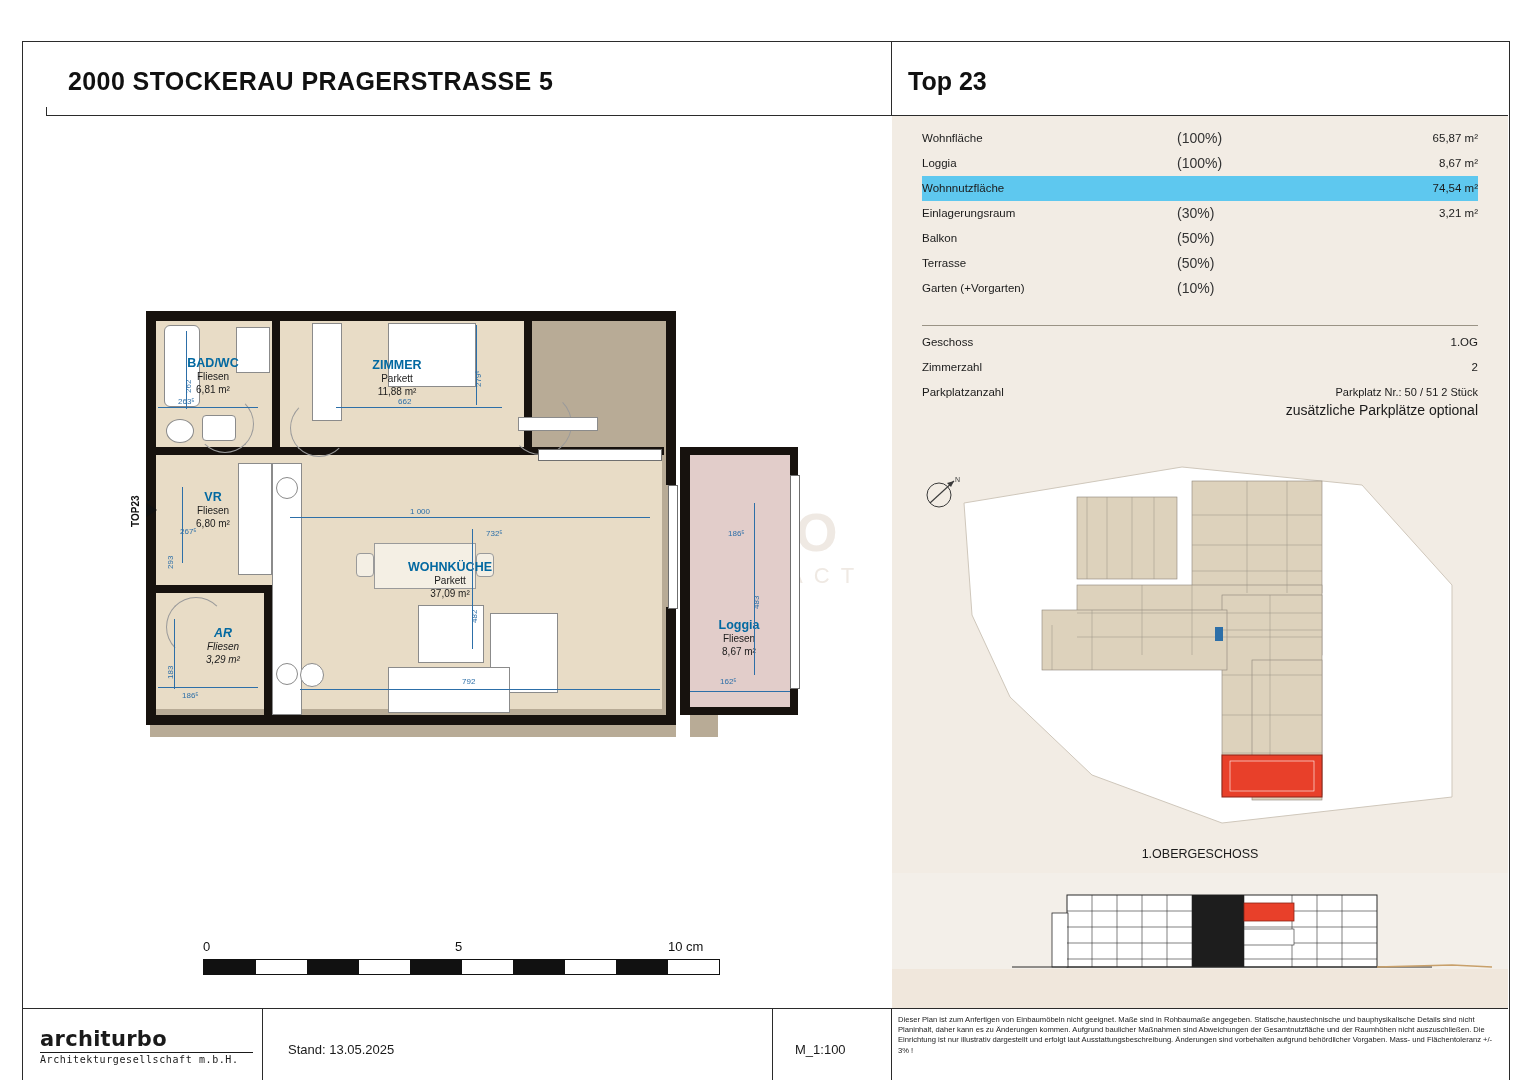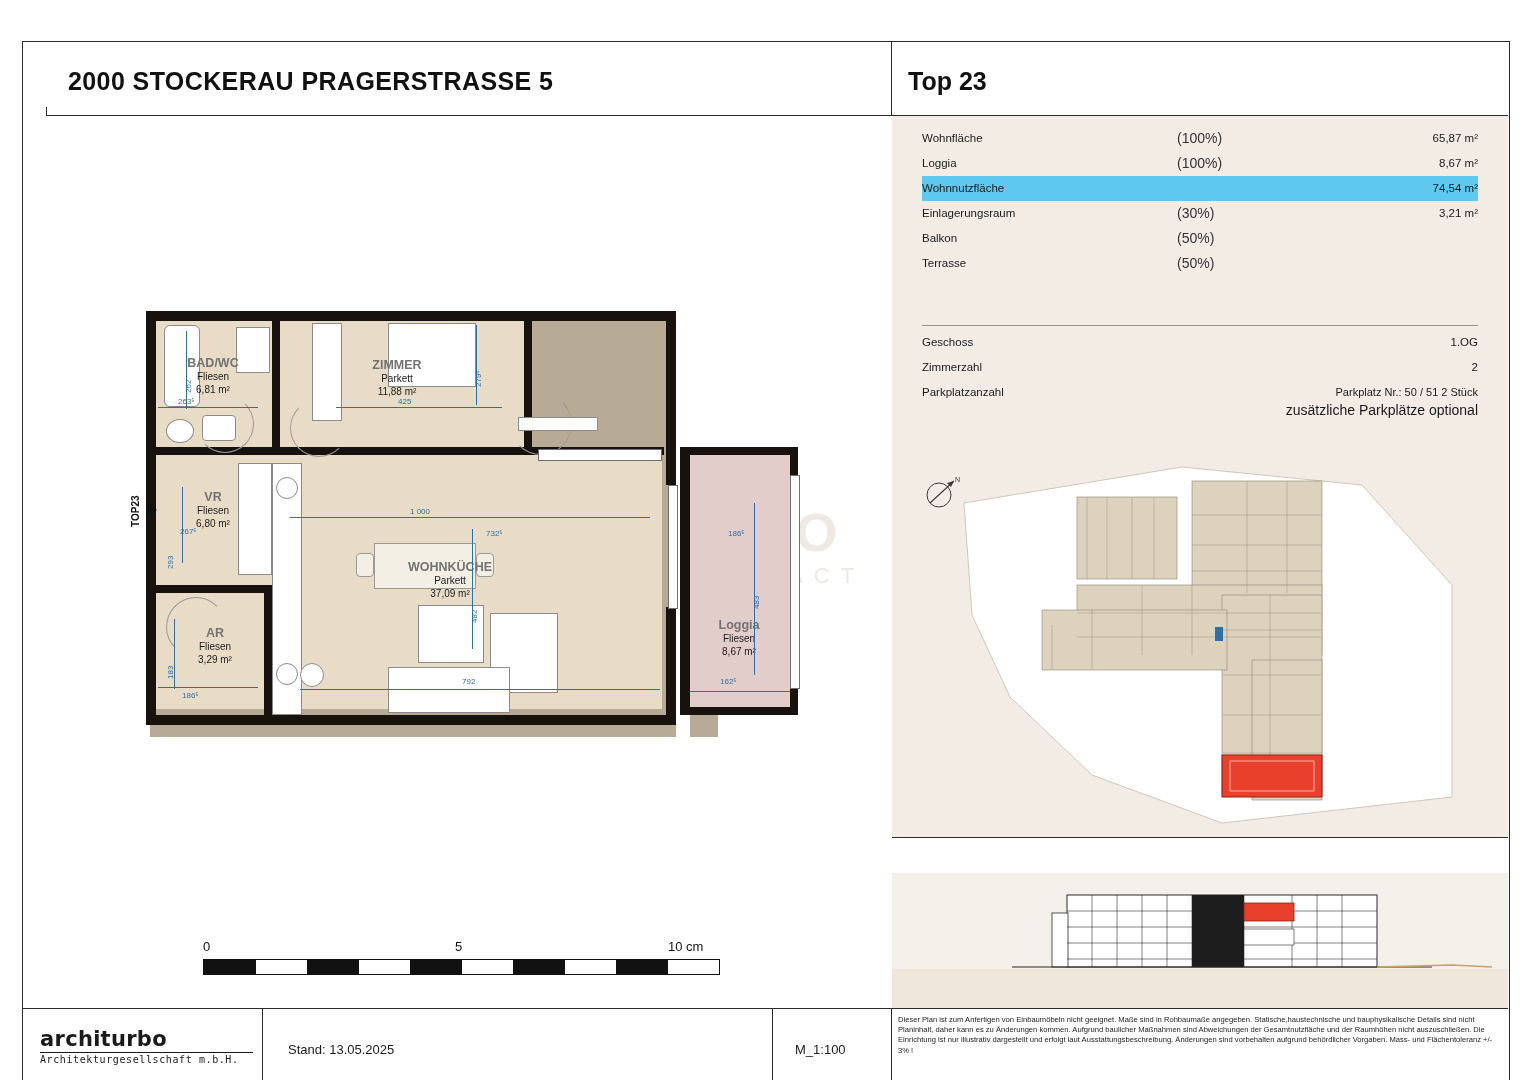--- a/index.html
+++ b/index.html
@@ -64,21 +64,21 @@
   .wm .w1{font-size:54px;font-weight:bold;letter-spacing:4px;line-height:50px;}
   .wm .w2{font-size:22px;letter-spacing:11px;margin-top:6px;}
 
   
   .fp{position:absolute;left:140px;top:280px;width:680px;height:430px;}
   .wall{position:absolute;background:#17120e;}
   .wallg{position:absolute;background:#b8ab96;}
   .room{position:absolute;background:#e8dcc6;}
   .room.loggia{background:#e2cdca;}
   .rlabel{position:absolute;text-align:center;line-height:13px;}
-  .rlabel b{font-size:12.5px;font-weight:bold;color:#737373;}
+  .rlabel b{font-size:12.5px;font-weight:bold;color:#0369a1;}
   .rlabel span{display:block;font-size:10px;color:#1b1b1b;}
   .dim{position:absolute;font-size:8px;color:#2d6fa8;}
   .dimline{position:absolute;background:#2d6fa8;}
   .dimv{position:absolute;font-size:8px;color:#2d6fa8;transform:rotate(-90deg);transform-origin:left top;white-space:nowrap;}
   .tag{position:absolute;font-size:10px;font-weight:bold;color:#111;transform:rotate(-90deg);transform-origin:left top;white-space:nowrap;}
   .tri{position:absolute;width:0;height:0;border-top:7px solid transparent;border-bottom:7px solid transparent;border-left:11px solid #111;}
   .arc{position:absolute;border:1px solid #8a8a8a;border-radius:50%;}
   .furn{position:absolute;border:1px solid #8b8b8b;background:#ffffff;}
   .furn2{position:absolute;border:1px solid #9a9a9a;background:#f4efe4;}
   .glass{position:absolute;background:#ffffff;border:1px solid #6f6f6f;}
@@ -119,20 +119,25 @@
         <span class="val">3,21 m²</span>
       </div>
       <div class="row">
         <span class="lbl">Balkon</span>
         <span class="pct">(50%)</span>
         <span class="val"></span>
       </div>
       <div class="row">
         <span class="lbl">Terrasse</span>
         <span class="pct">(50%)</span>
+        <span class="val"></span>
+      </div>
+      <div class="row">
+        <span class="lbl">Garten (+Vorgarten)</span>
+        <span class="pct">(10%)</span>
         <span class="val"></span>
       </div>
     </div>
 
     <div class="sep"></div>
 
     <div class="tbl2">
       <div class="row">
         <span class="lbl">Geschoss</span>
         <span class="val">1.OG</span>
@@ -193,20 +198,23 @@
         <line x1="200" y1="165" x2="200" y2="225"></line>
       </g>
 
       <rect x="330" y="310" width="100" height="42" fill="#e8402a" stroke="#8c2316" stroke-width="1"></rect>
       <rect x="338" y="316" width="84" height="30" fill="none" stroke="#ffffff" stroke-width="0.6"></rect>
 
       <rect x="323" y="182" width="8" height="14" fill="#2d6fa8"></rect>
     </svg>
   </div>
 
+  <div class="geschoss-bar">
+    <span>1.OBERGESCHOSS</span>
+  </div>
 
   <div class="elev">
     <svg viewBox="0 0 616 135" width="616" height="135">
       <rect x="0" y="96" width="616" height="39" fill="#f0e7dc"></rect>
       <rect x="175" y="22" width="310" height="72" fill="#ffffff" stroke="#2b2b2b" stroke-width="1"></rect>
       <rect x="160" y="40" width="16" height="54" fill="#ffffff" stroke="#2b2b2b" stroke-width="0.8"></rect>
       <g stroke="#2b2b2b" stroke-width="0.6" fill="none">
         <line x1="175" y1="38" x2="485" y2="38"></line>
         <line x1="175" y1="54" x2="485" y2="54"></line>
         <line x1="175" y1="70" x2="485" y2="70"></line>
@@ -307,21 +315,21 @@
     <div class="rlabel" style="left:182px;top:50px;width:150px;">
       <b>ZIMMER</b>
       <span>Parkett</span>
       <span>11,88 m²</span>
     </div>
     <div class="rlabel" style="left:18px;top:182px;width:110px;">
       <b>VR</b>
       <span>Fliesen</span>
       <span>6,80 m²</span>
     </div>
-    <div class="rlabel" style="left:20px;top:318px;width:110px;">
+    <div class="rlabel" style="left:28px;top:318px;width:110px;font-style:italic;">
       <b>AR</b>
       <span>Fliesen</span>
       <span>3,29 m²</span>
     </div>
     <div class="rlabel" style="left:200px;top:252px;width:220px;">
       <b>WOHNKÜCHE</b>
       <span>Parkett</span>
       <span>37,09 m²</span>
     </div>
     <div class="rlabel" style="left:548px;top:310px;width:102px;">
@@ -333,21 +341,21 @@
     <div class="dimline" style="left:46px;top:24px;width:1px;height:78px;"></div>
     <div class="dimv" style="left:44px;top:86px;">262</div>
 
     <div class="dimline" style="left:18px;top:100px;width:100px;height:1px;"></div>
     <div class="dim" style="left:38px;top:90px;">263⁵</div>
 
     <div class="dimline" style="left:336px;top:18px;width:1px;height:80px;"></div>
     <div class="dimv" style="left:334px;top:80px;">279⁵</div>
 
     <div class="dimline" style="left:196px;top:100px;width:166px;height:1px;"></div>
-    <div class="dim" style="left:258px;top:90px;">425</div>
+    <div class="dim" style="left:258px;top:90px;">662</div>
 
     <div class="dimline" style="left:150px;top:210px;width:360px;height:1px;"></div>
     <div class="dim" style="left:270px;top:200px;">1 000</div>
     <div class="dim" style="left:346px;top:222px;">732⁵</div>
 
     <div class="dimline" style="left:42px;top:180px;width:1px;height:76px;"></div>
     <div class="dim" style="left:40px;top:220px;">267⁵</div>
     <div class="dimv" style="left:26px;top:262px;">293</div>
 
     <div class="dimline" style="left:332px;top:222px;width:1px;height:120px;"></div>

